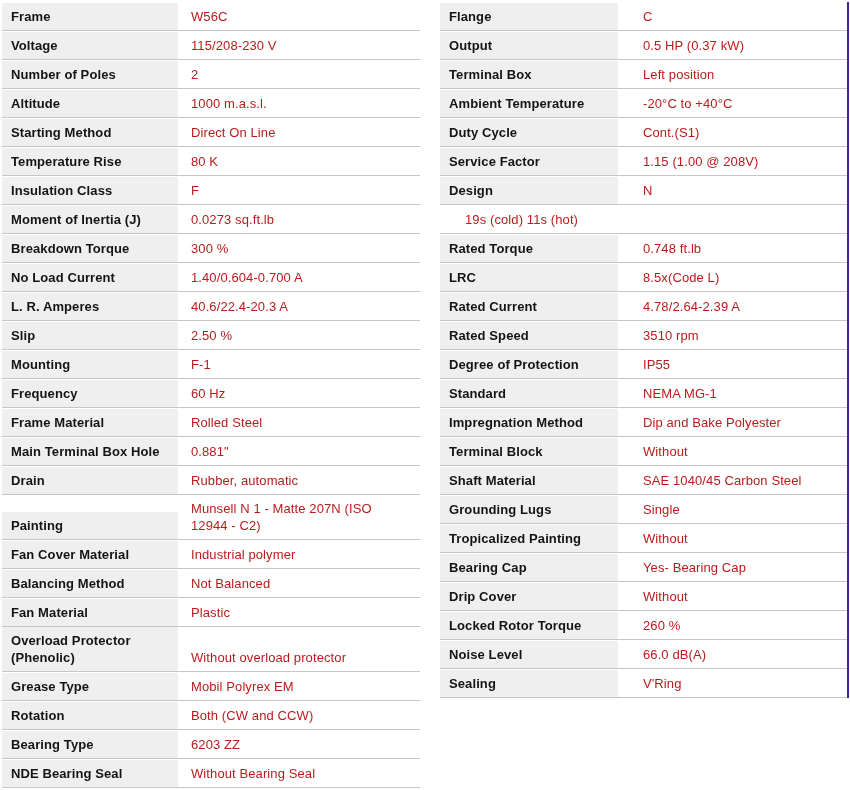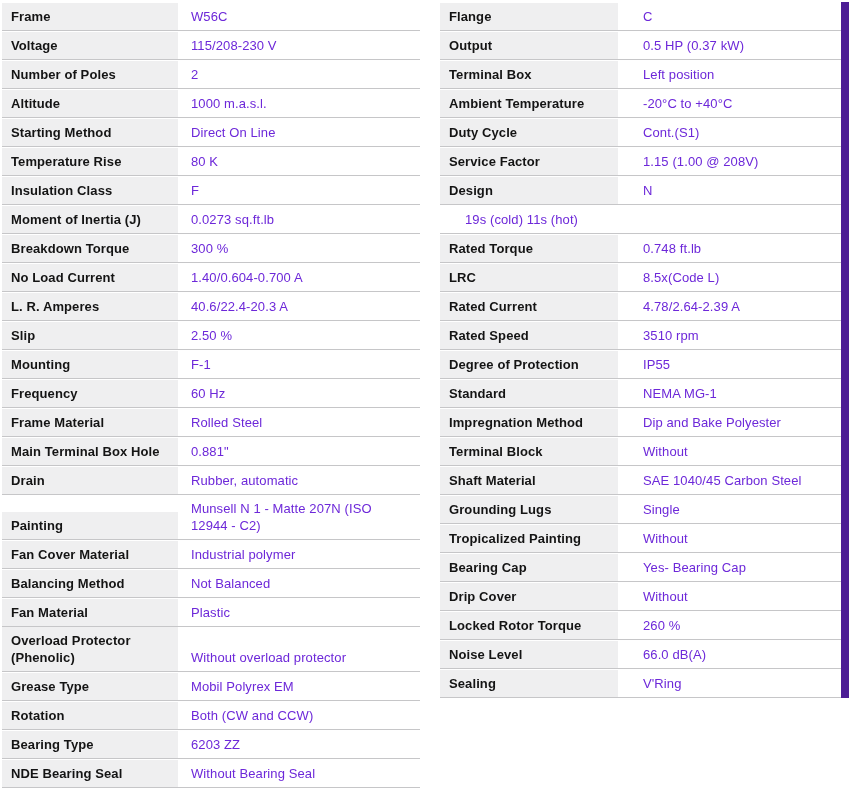--- a/index.html
+++ b/index.html
@@ -21,21 +21,21 @@
     position: absolute;
     top: 2px;
   }
   .spec-table.left {
     left: 2px;
     width: 418px;
   }
   .spec-table.right {
     left: 440px;
     width: 409px;
-    border-right: 8px solid #4c1d95;
+    border-right: 2px solid #4c1d95;
     box-sizing: border-box;
   }
   .spec-row {
     display: flex;
     align-items: flex-end;
     border-bottom: 1px solid #c6c6c8;
     min-height: 28px;
     background: #ffffff;
   }
   .cell {
@@ -50,21 +50,21 @@
     background: #efeff0;
     font-weight: 700;
     color: #141414;
     padding: 5px 8px 5px 9px;
     flex: 0 0 auto;
   }
   .spec-table.left .cell.label { width: 176px; }
   .spec-table.right .cell.label { width: 178px; }
   .cell.value {
     flex: 1 1 auto;
-    color: #6d28d9;
+    color: #b91c1c;
     padding: 5px 12px;
   }
   .spec-table.left .cell.value { padding-left: 13px; }
   .spec-table.right .cell.value { padding-left: 25px; }
 </style>
 </head>
 <body>
 
 <div class="sheet">
   <div class="spec-table left" id="table-left">

